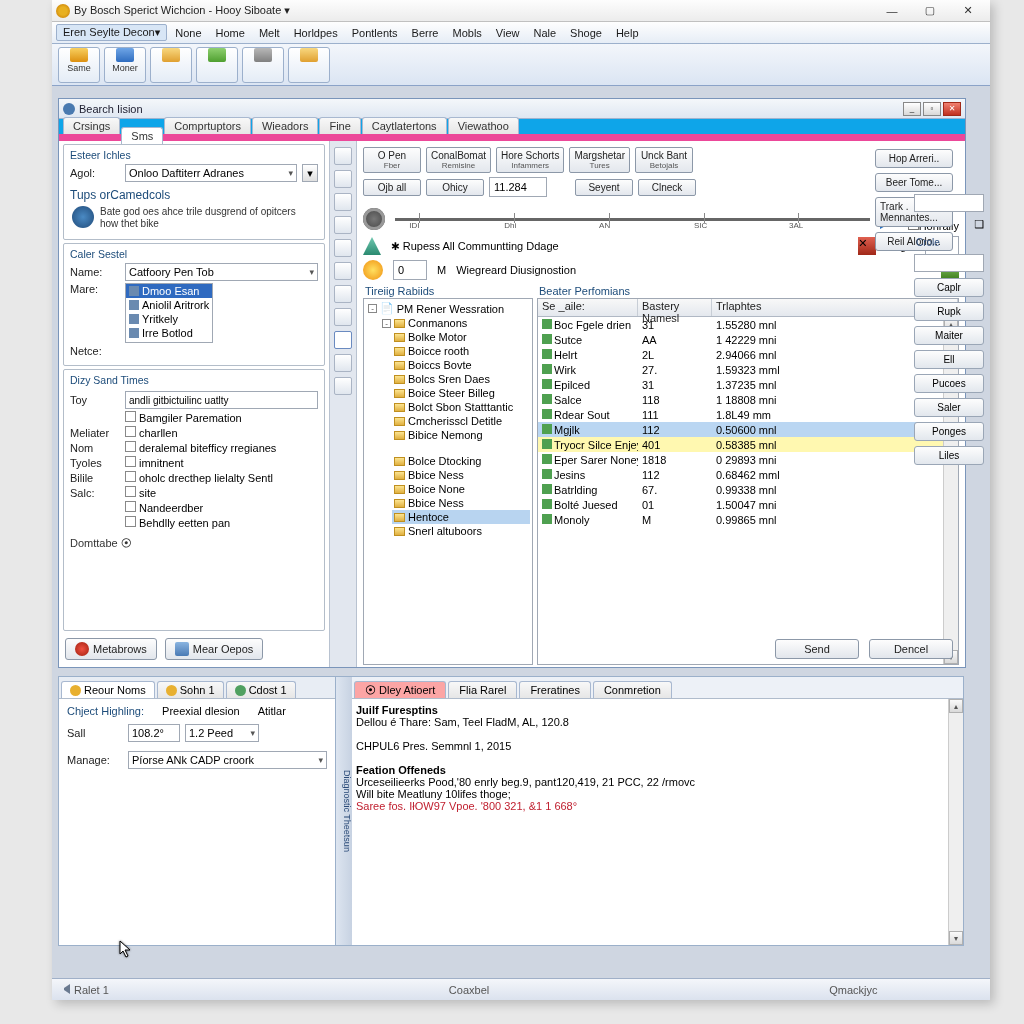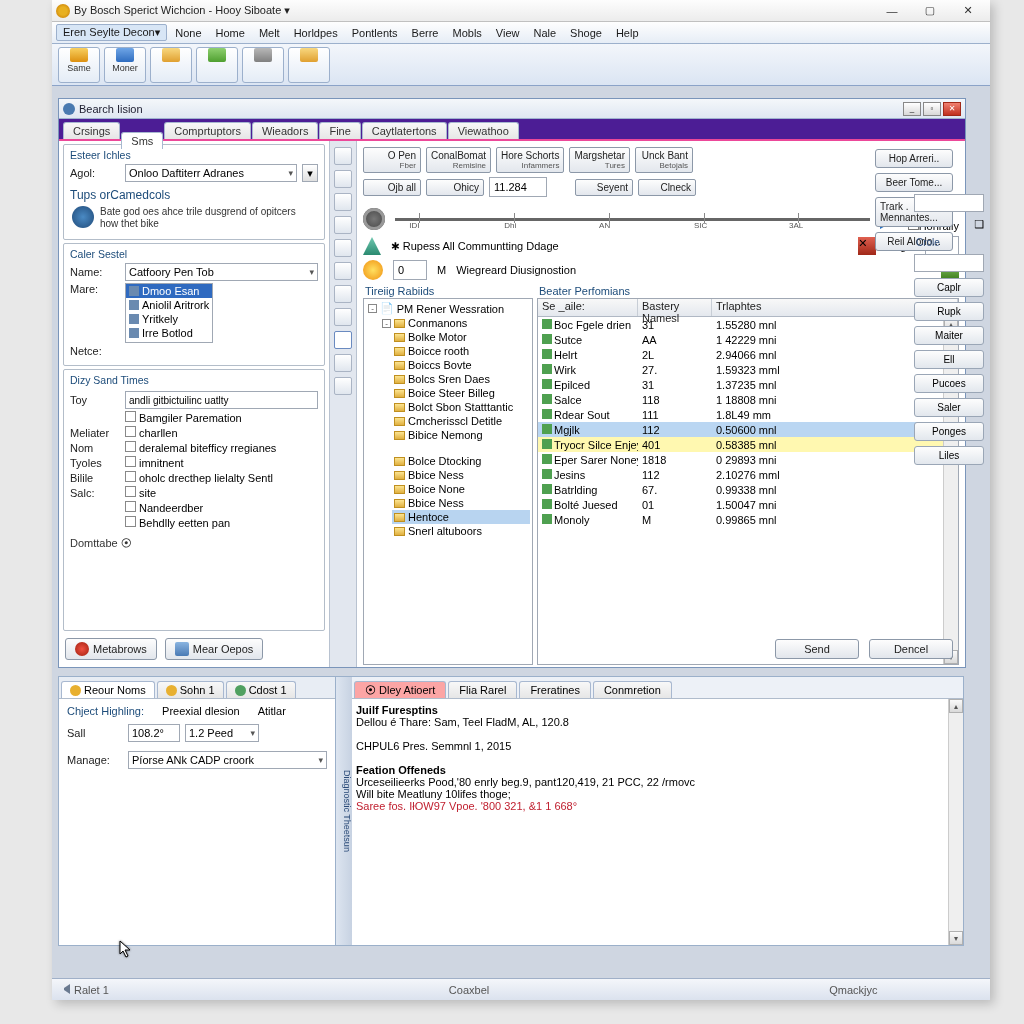--- a/index.html
+++ b/index.html
@@ -23,21 +23,21 @@
 .ic-gray{background:linear-gradient(#b8b8b8,#808080)}
 .ic-fold{background:linear-gradient(#f8d880,#e0a030)}
 .workspace{position:relative;height:calc(100% - 108px);background:#cfd6e1}
 .childwin{position:absolute;left:6px;top:12px;width:908px;height:570px;background:#fff;border:1px solid #7a95ba}
 .childwin .chtitle{height:20px;background:linear-gradient(#f4f7fa,#dfe7f2);border-bottom:1px solid #9fb3cf;display:flex;align-items:center;padding:0 4px}
 .chtitle .chicon{width:12px;height:12px;background:#4a7ab0;border-radius:50%;margin-right:4px}
 .chtitle .t{flex:1;color:#223}
 .chtitle .wbtns{display:flex;gap:2px}
 .chtitle .wb{width:18px;height:14px;border:1px solid #888;background:linear-gradient(#fff,#d8d8d8);display:flex;align-items:center;justify-content:center;font-size:8px}
 .chtitle .wb.close{background:linear-gradient(#f08070,#c03020);color:#fff;border-color:#a02818}
-.tabstrip{height:22px;background:#4c1d95;display:flex;align-items:flex-end;padding:0 4px;border-bottom:2px solid #ec4899}
+.tabstrip{height:22px;background:#0ea5e9;display:flex;align-items:flex-end;padding:0 4px;border-bottom:7px solid #ec4899}
 .tab{padding:2px 9px;border:1px solid #a8b8d0;border-bottom:none;background:linear-gradient(#f8f8f8,#e6e6e6);border-radius:3px 3px 0 0;margin-right:1px;color:#333}
 .tab.active{background:#fff;position:relative;top:10px}
 .mainrow{display:flex;height:calc(100% - 42px)}
 .leftpane{width:270px;border-right:0;display:flex;flex-direction:column;padding:3px 4px;gap:3px}
 .grp{border:1px solid #b3bdc9;border-radius:2px;padding:4px 6px 6px 6px}
 .grp .gt{color:#1d4c7a;margin-bottom:3px;font-size:10.5px}
 .frow{display:flex;align-items:center;gap:5px;margin:2px 0}
 .frow label{width:50px;color:#222}
 .sel,.inp{flex:1;height:18px;border:1px solid #a0a8b4;background:#fff;padding:0 3px;display:flex;align-items:center;justify-content:space-between}
 .sel::after{content:"▾";color:#555;font-size:9px}
@@ -52,21 +52,21 @@
 .chk{width:11px;height:11px;border:1px solid #888;background:#fff;display:inline-block;margin-right:3px}
 .btn{border:1px solid #8c98a8;background:linear-gradient(#fdfdfd,#e2e6ec);border-radius:3px;padding:3px 9px;display:inline-flex;align-items:center;gap:4px;color:#222}
 .btn .bic{width:14px;height:14px;border-radius:2px}
 .bottombtns{display:flex;gap:8px;justify-content:flex-start;margin-top:auto;padding:4px 2px}
 .midstrip{width:28px;background:#e2e7ef;display:flex;flex-direction:column;align-items:center;gap:5px;padding-top:6px;border-left:1px solid #b8c2d0;border-right:1px solid #b8c2d0}
 .midstrip .mic{width:18px;height:18px;border:1px solid #aab4c4;background:linear-gradient(#fff,#e0e6ee);border-radius:2px}
 .midstrip .mic.active{background:#fff;border-color:#6a8ac0}
 .rightpane{flex:1;display:flex;flex-direction:column}
 .rp-topbtns{padding:6px;display:flex;flex-direction:column;gap:4px}
 .btnrow{display:flex;gap:5px;align-items:center}
-.tbtn{border:1px solid #8c98a8;background:linear-gradient(#fdfdfd,#e3e7ed);border-radius:2px;text-align:right;padding:2px 4px;min-width:58px}
+.tbtn{border:1px solid #8c98a8;background:linear-gradient(#fdfdfd,#e3e7ed);border-radius:2px;text-align:center;padding:2px 4px;min-width:58px}
 .tbtn .t1{font-size:10px;color:#222}
 .tbtn .t2{font-size:8px;color:#555}
 .numinp{width:58px;height:20px;border:1px solid #a0a8b4;padding:0 4px;display:flex;align-items:center}
 .ctrlrow{display:flex;align-items:center;gap:10px;padding:2px 6px}
 .gear{width:22px;height:22px;border-radius:50%;background:radial-gradient(circle,#777,#3a3a3a);box-shadow:0 0 0 3px #999 inset}
 .slider{flex:1;height:18px;position:relative}
 .slider .track{height:3px;background:#666;position:absolute;top:8px;left:0;right:0}
 .slider .tick{position:absolute;top:3px;width:1px;height:10px;background:#888}
 .slider .lab{position:absolute;top:11px;font-size:8px;color:#555}
 .play{width:0;height:0;border-left:18px solid #2a72c4;border-top:10px solid transparent;border-bottom:10px solid transparent}
@@ -471,21 +471,21 @@
                       <div class="c4">0.58385 mnl</div>
                     </div>
                     <div class="trow">
                       <div class="c1"><span class="ric"></span>Eper Sarer Noney</div>
                       <div class="c3">1818</div>
                       <div class="c4">0 29893 mni</div>
                     </div>
                     <div class="trow">
                       <div class="c1"><span class="ric"></span>Jesins</div>
                       <div class="c3">112</div>
-                      <div class="c4">2.10276 mml</div>
+                      <div class="c4">0.68462 mml</div>
                     </div>
                     <div class="trow">
                       <div class="c1"><span class="ric"></span>Batrlding</div>
                       <div class="c3">67.</div>
                       <div class="c4">0.99338 mnl</div>
                     </div>
                     <div class="trow">
                       <div class="c1"><span class="ric"></span>Bolté Juesed</div>
                       <div class="c3">01</div>
                       <div class="c4">1.50047 mni</div>

